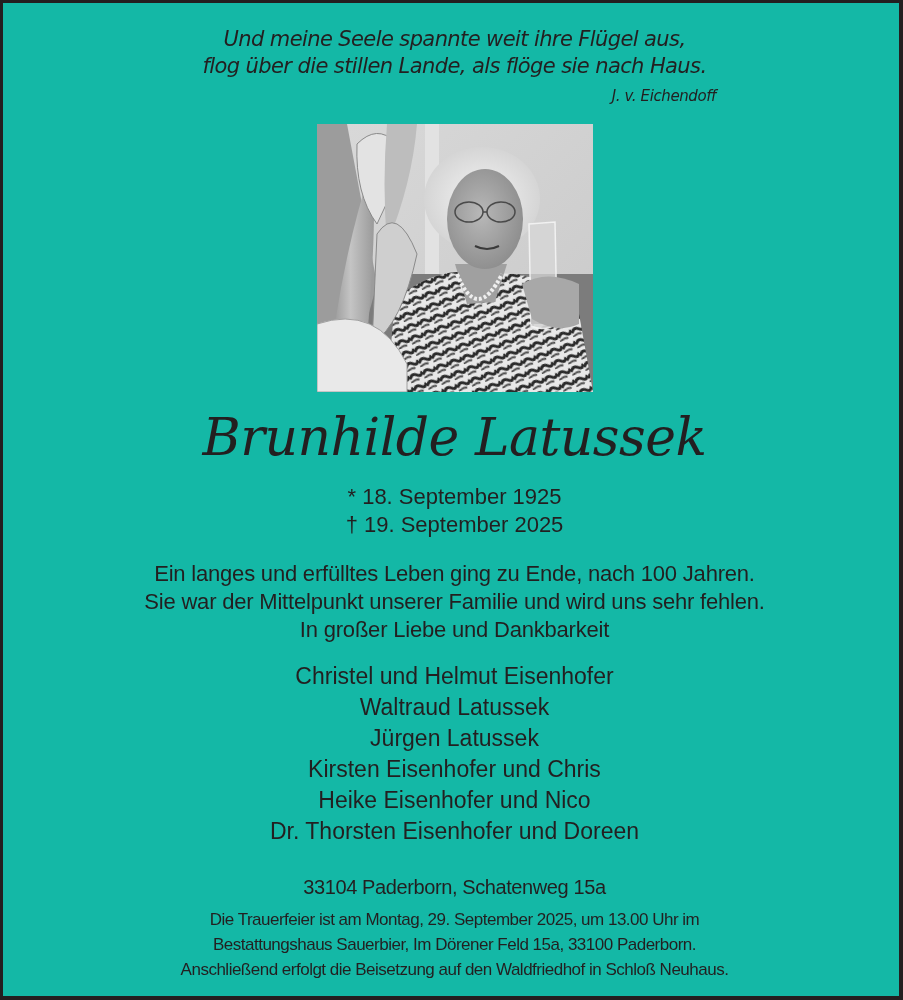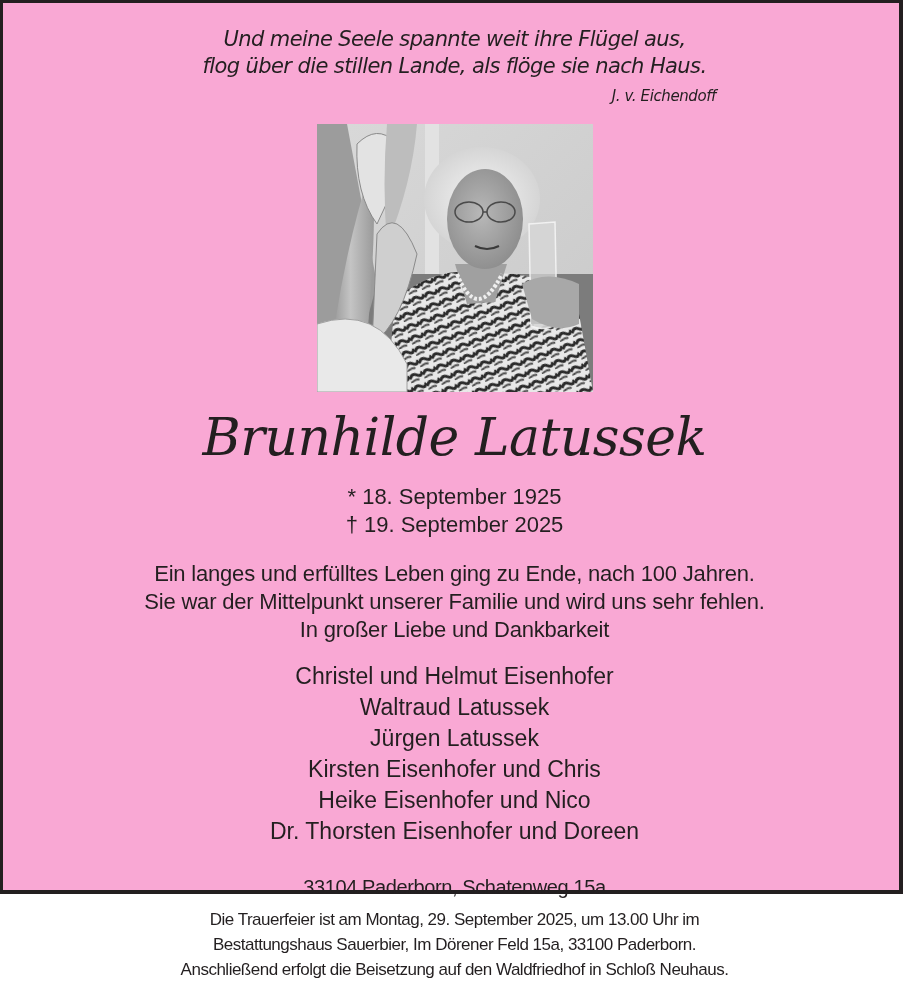--- a/index.html
+++ b/index.html
@@ -13,27 +13,27 @@
       position: relative;
       overflow: hidden;
       font-family: "Liberation Sans", "DejaVu Sans", sans-serif;
       color: #1c1a1a;
     }
     .frame {
       position: absolute;
       left: 0;
       top: 0;
       width: 903px;
-      height: 894px;
+      height: 1000px;
       box-sizing: border-box;
       border-left: 3px solid #231f20;
       border-top: 3px solid #231f20;
       border-right: 4px solid #231f20;
       border-bottom: 4px solid #231f20;
-      background: #f9a8d4;
+      background: #14b8a6;
     }
     .line {
       position: absolute;
       left: 0;
       width: 903px;
       text-align: center;
       white-space: nowrap;
     }
     .quote {
       font-family: "DejaVu Sans", "Liberation Sans", sans-serif;

